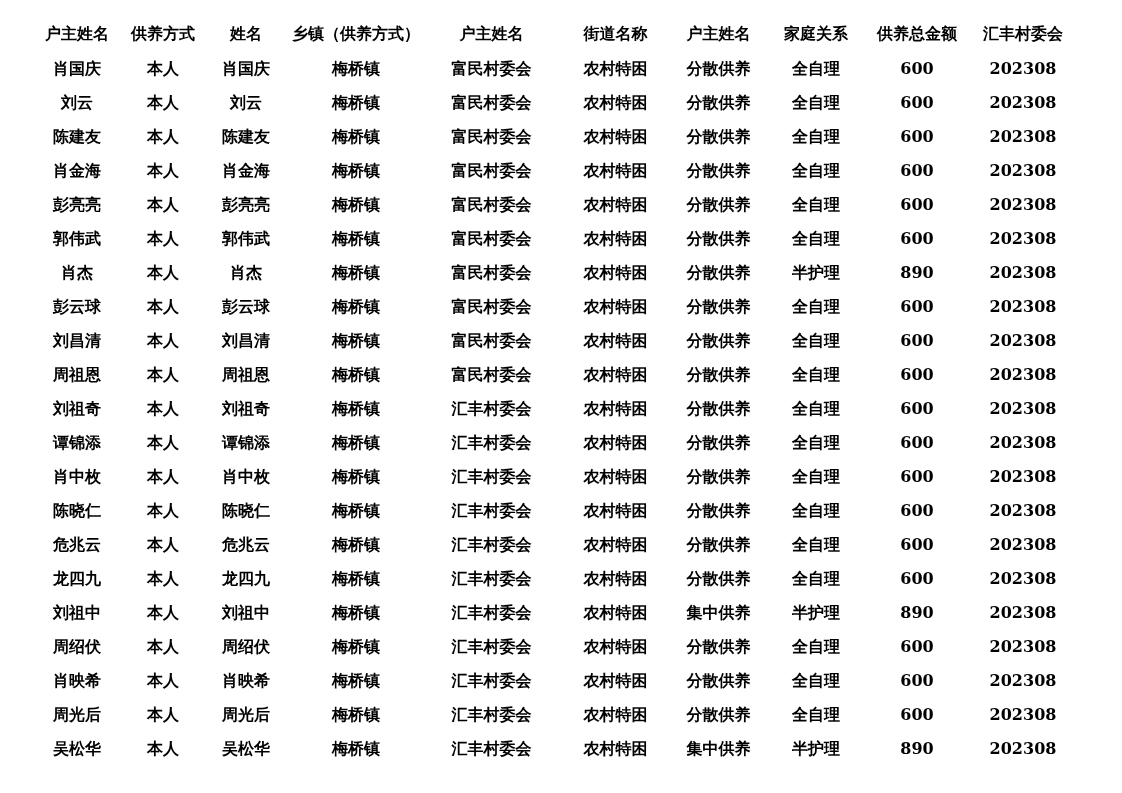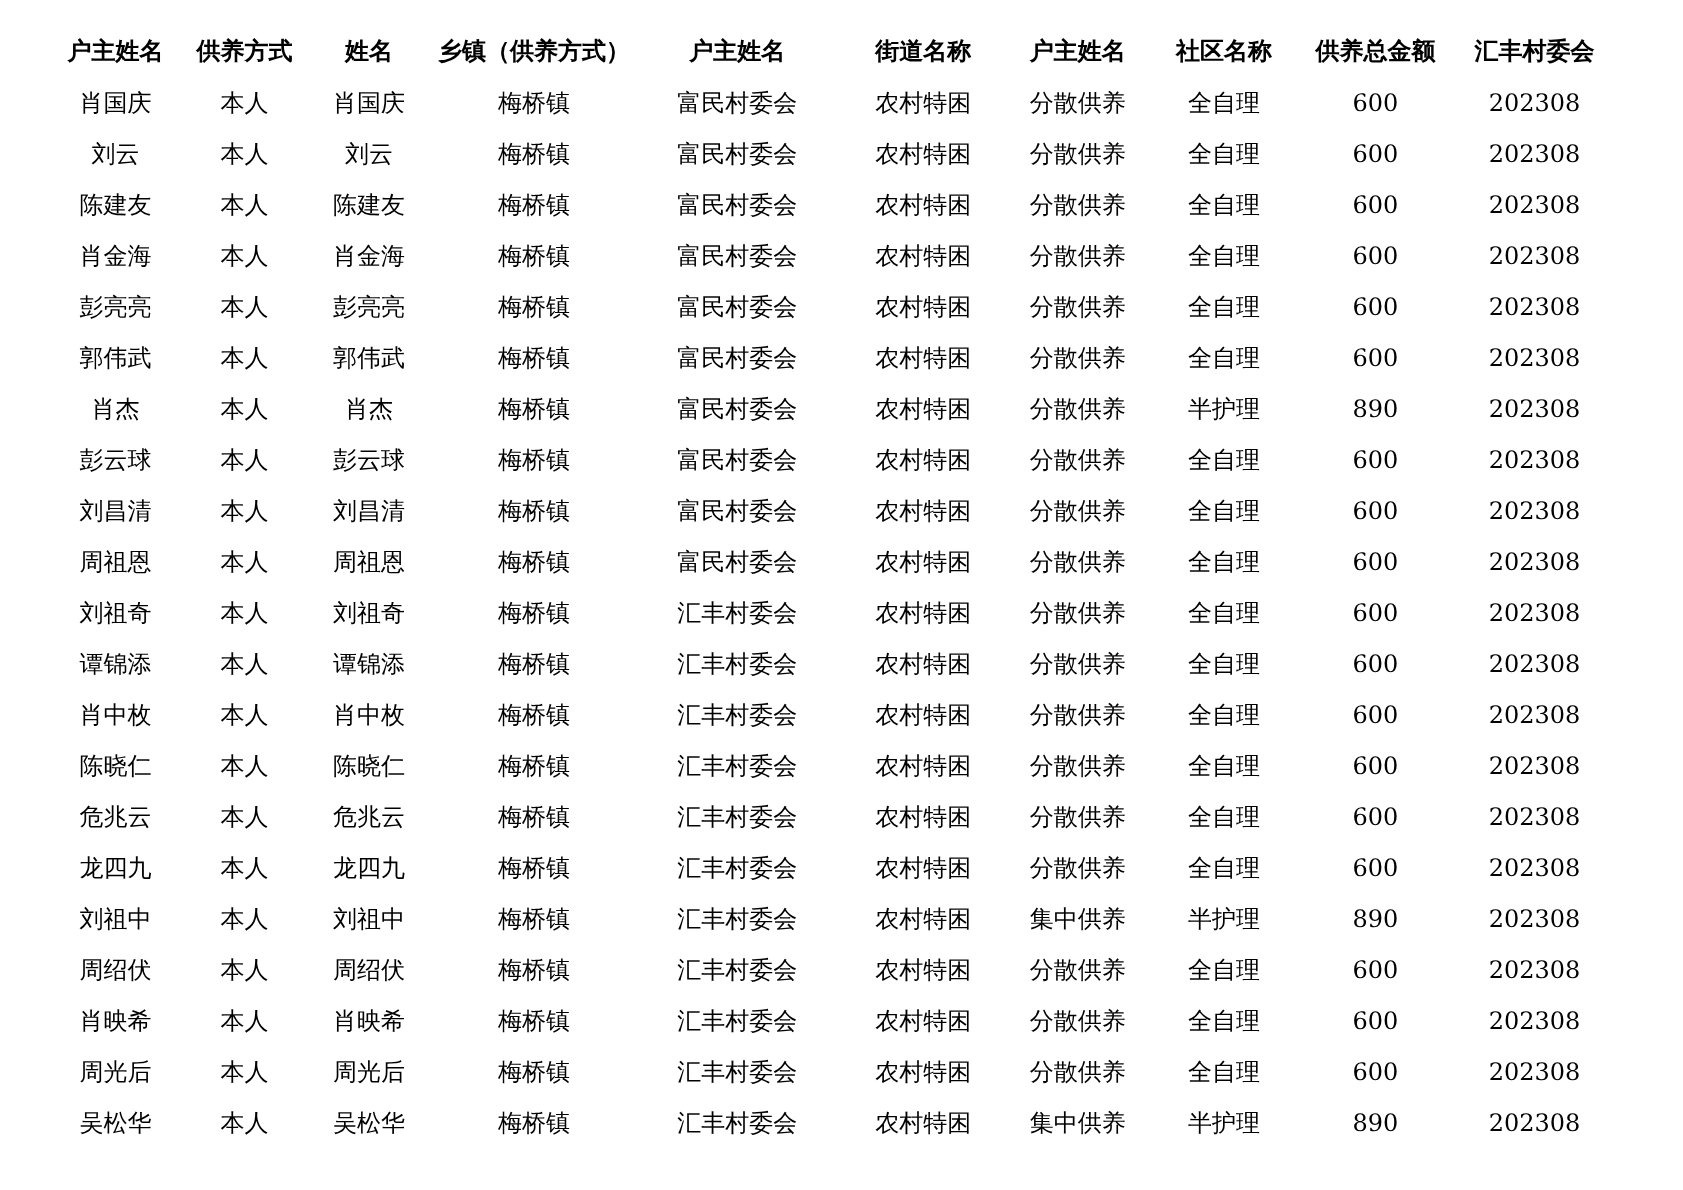--- a/index.html
+++ b/index.html
@@ -12,20 +12,21 @@
   }
   .sheet {
     width: 1122px; height: 785px;
     padding: 16px 0 16px 30px;
   }
   .trow {
     display: grid;
     grid-template-columns: 94px 78px 88px 132px 139px 109px 97px 98px 104px 108px;
     height: 34px;
     align-items: center;
+    font-weight: bold;
   }
   .trow.thead {
     height: 36px;
     font-weight: bold;
   }
   .tcell {
     text-align: center;
     font-size: 16px;
     line-height: 1;
     white-space: nowrap;
@@ -37,21 +38,21 @@
 
 <div class="sheet" id="table">
     <div class="trow thead">
       <div class="tcell col0">户主姓名</div>
       <div class="tcell col1">供养方式</div>
       <div class="tcell col2">姓名</div>
       <div class="tcell col3">乡镇（供养方式）</div>
       <div class="tcell col4">户主姓名</div>
       <div class="tcell col5">街道名称</div>
       <div class="tcell col6">户主姓名</div>
-      <div class="tcell col7">社区名称</div>
+      <div class="tcell col7">家庭关系</div>
       <div class="tcell col8">供养总金额</div>
       <div class="tcell col9">汇丰村委会</div>
     </div>
     <div class="trow">
       <div class="tcell col0">肖国庆</div>
       <div class="tcell col1">本人</div>
       <div class="tcell col2">肖国庆</div>
       <div class="tcell col3">梅桥镇</div>
       <div class="tcell col4">富民村委会</div>
       <div class="tcell col5">农村特困</div>

